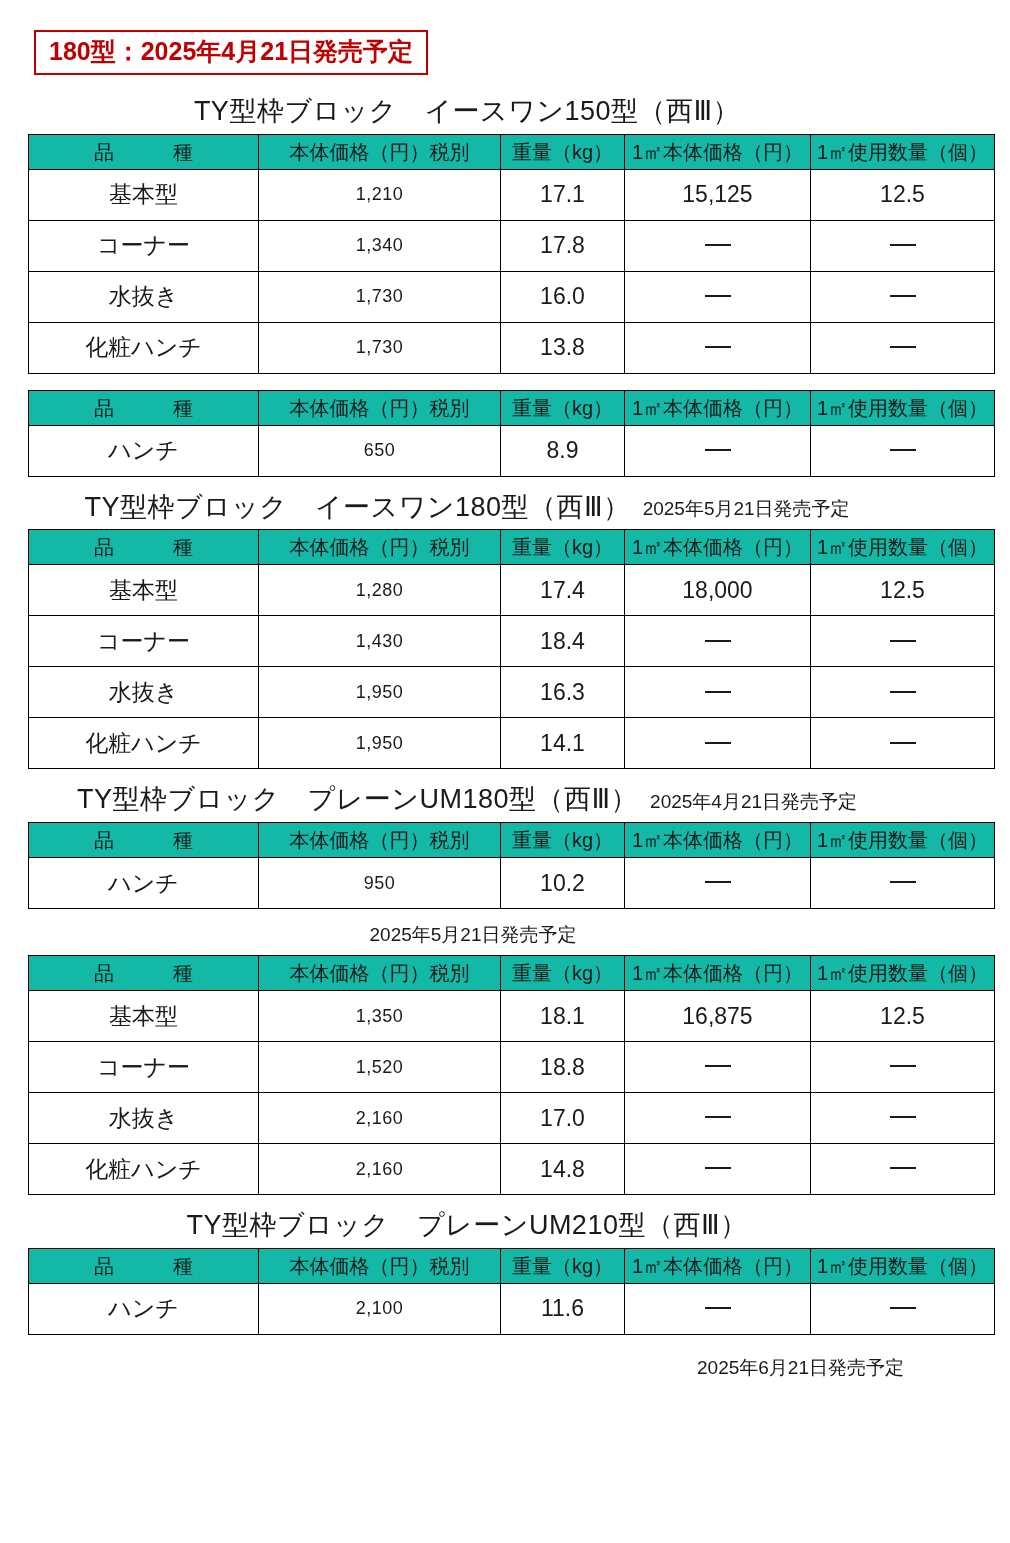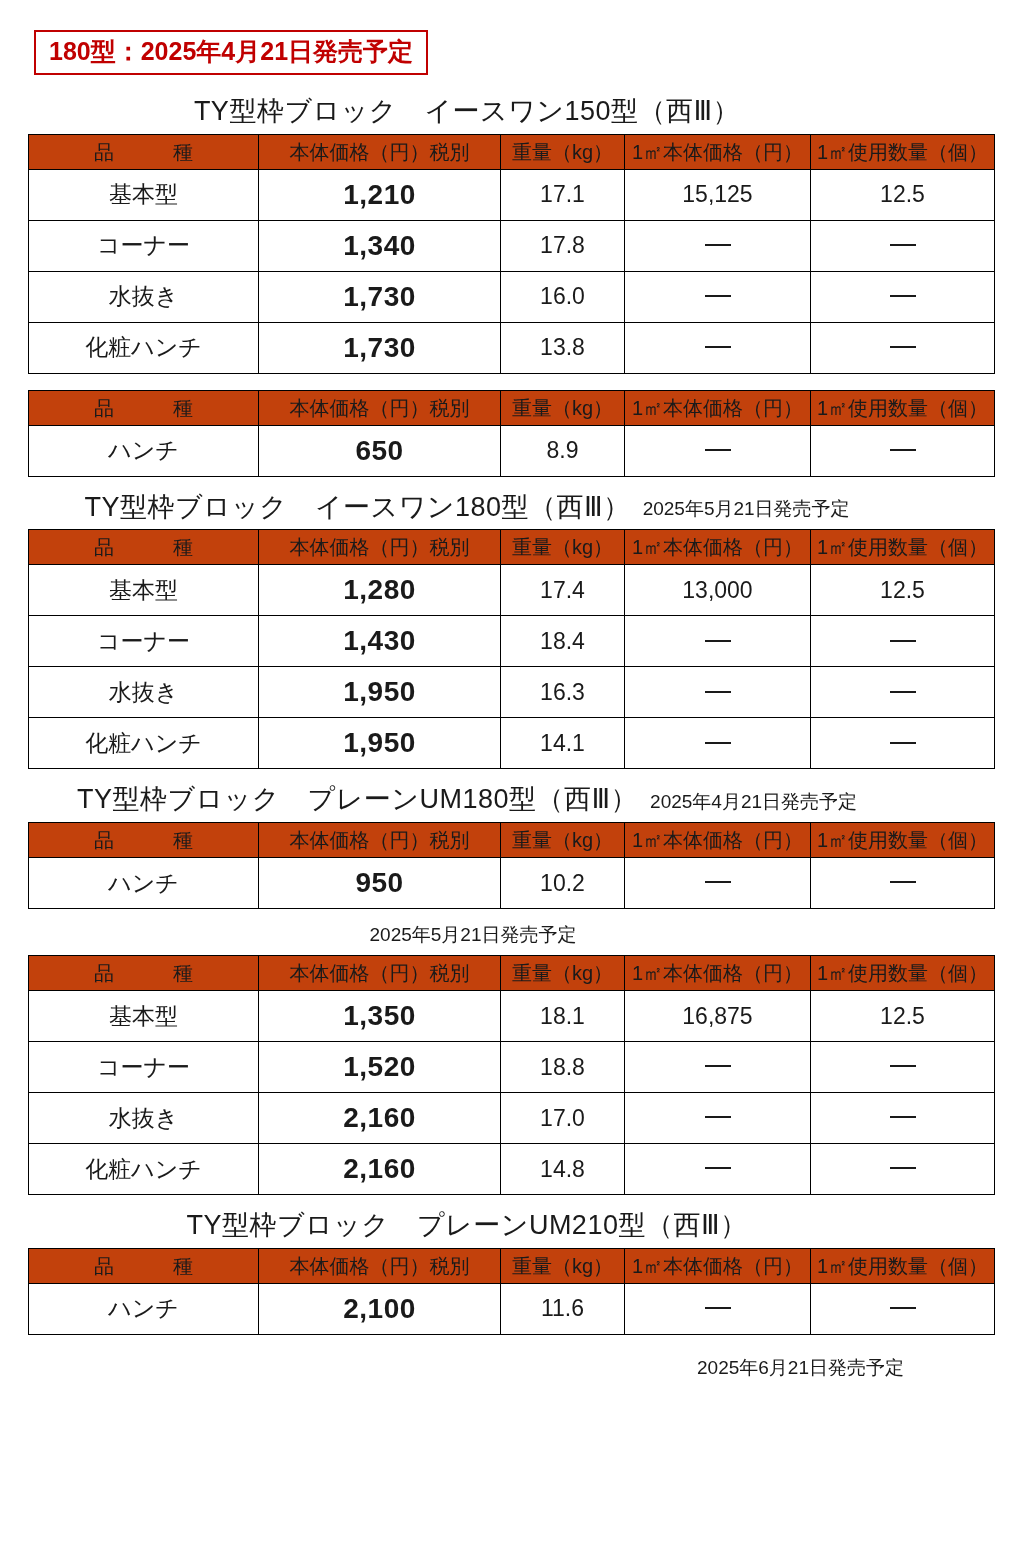--- a/index.html
+++ b/index.html
@@ -78,42 +78,42 @@
   table.price col.c3 { width: 186px; }
   table.price col.c4 { width: 184px; }
 
   table.price th, table.price td {
     border: 1px solid #000000;
     text-align: center;
     vertical-align: middle;
     padding: 0;
   }
   table.price thead th {
-    background: #c2410c;
+    background: #14b8a6;
     font-size: 20px;
     font-weight: 400;
     height: 34px;
     line-height: 34px;
     white-space: nowrap;
   }
   table.price thead th.kind {
     letter-spacing: 0.32em;
     text-indent: 0.32em;
   }
   table.price tbody td {
     height: 50px;
     font-size: 23px;
     white-space: nowrap;
   }
   table.price tbody td.name {
     font-size: 23px;
   }
   table.price tbody td.price {
-    font-size: 28px;
-    font-weight: bold;
+    font-size: 18px;
+    font-weight: normal;
     letter-spacing: 0.5px;
   }
   .dash {
     display: inline-block;
     width: 26px;
     border-top: 2px solid #1a1a1a;
     vertical-align: middle;
     position: relative;
     top: -2px;
   }
@@ -238,21 +238,21 @@
               <th>重量（kg）</th>
               <th>1㎡本体価格（円）</th>
               <th>1㎡使用数量（個）</th>
             </tr>
           </thead>
           <tbody>
             <tr>
               <td class="name">基本型</td>
               <td class="price">1,280</td>
               <td class="">17.4</td>
-              <td class="">13,000</td>
+              <td class="">18,000</td>
               <td class="">12.5</td>
             </tr>
             <tr>
               <td class="name">コーナー</td>
               <td class="price">1,430</td>
               <td class="">18.4</td>
               <td class=""><span class="dash"></span></td>
               <td class=""><span class="dash"></span></td>
             </tr>
             <tr>

